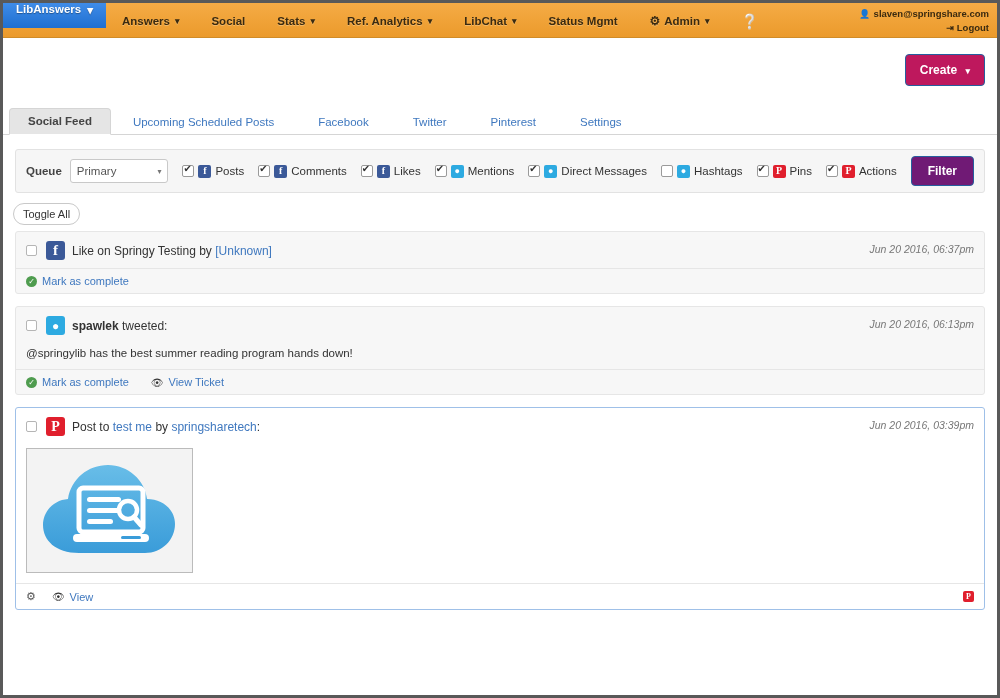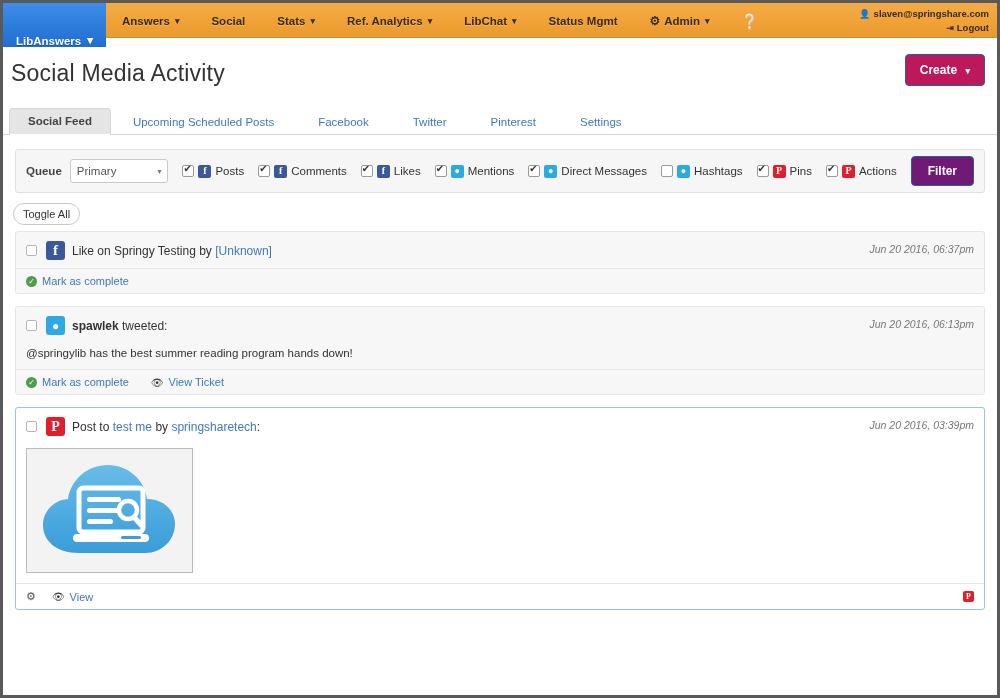--- a/index.html
+++ b/index.html
@@ -22,24 +22,24 @@
   .navbar {
     position:relative;
     height:35px;
     background:linear-gradient(to bottom,#f5ab46 0%,#f0a338 50%,#eb9a2c 100%);
     border-bottom:1px solid #d08c28;
     display:flex; align-items:stretch;
   }
   .brand {
     background:linear-gradient(to bottom,#3f8ce8 0%,#1f6fd0 100%);
     color:#fff; font-weight:bold; font-size:11.5px;
-    display:flex; align-items:flex-end; padding:0 13px;
+    display:flex; align-items:flex-start; padding:0 13px;
     text-shadow:0 1px 1px rgba(0,0,0,.35);
     white-space:nowrap;
-    height:44px;
+    height:25px;
   }
   .brand .caret { margin-left:6px; }
   .navitems { display:flex; align-items:stretch; }
   .navitem {
     display:flex; align-items:center;
     padding:0 16px;
     font-size:11.5px; font-weight:bold; color:#3a2a10;
     white-space:nowrap; cursor:pointer;
     text-shadow:0 1px 0 rgba(255,255,255,.25);
     height:35px;
@@ -254,21 +254,20 @@
       <div class="nav-user">
         <span class="mini-ico">👤</span><span>slaven@springshare.com</span>
       </div>
       <div class="nav-logout">
         <span class="mini-ico">⇥</span><span>Logout</span>
       </div>
     </div>
   </div>
 
   <div class="pagehead">
-    <div class="pagetitle">Social Media Activity</div>
     <div class="create-btn">
       <span>Create</span>
       <span class="caret">▾</span>
     </div>
   </div>
 
   <div class="tabbar">
     <div class="tab active">
       <span>Social Feed</span>
     </div>

